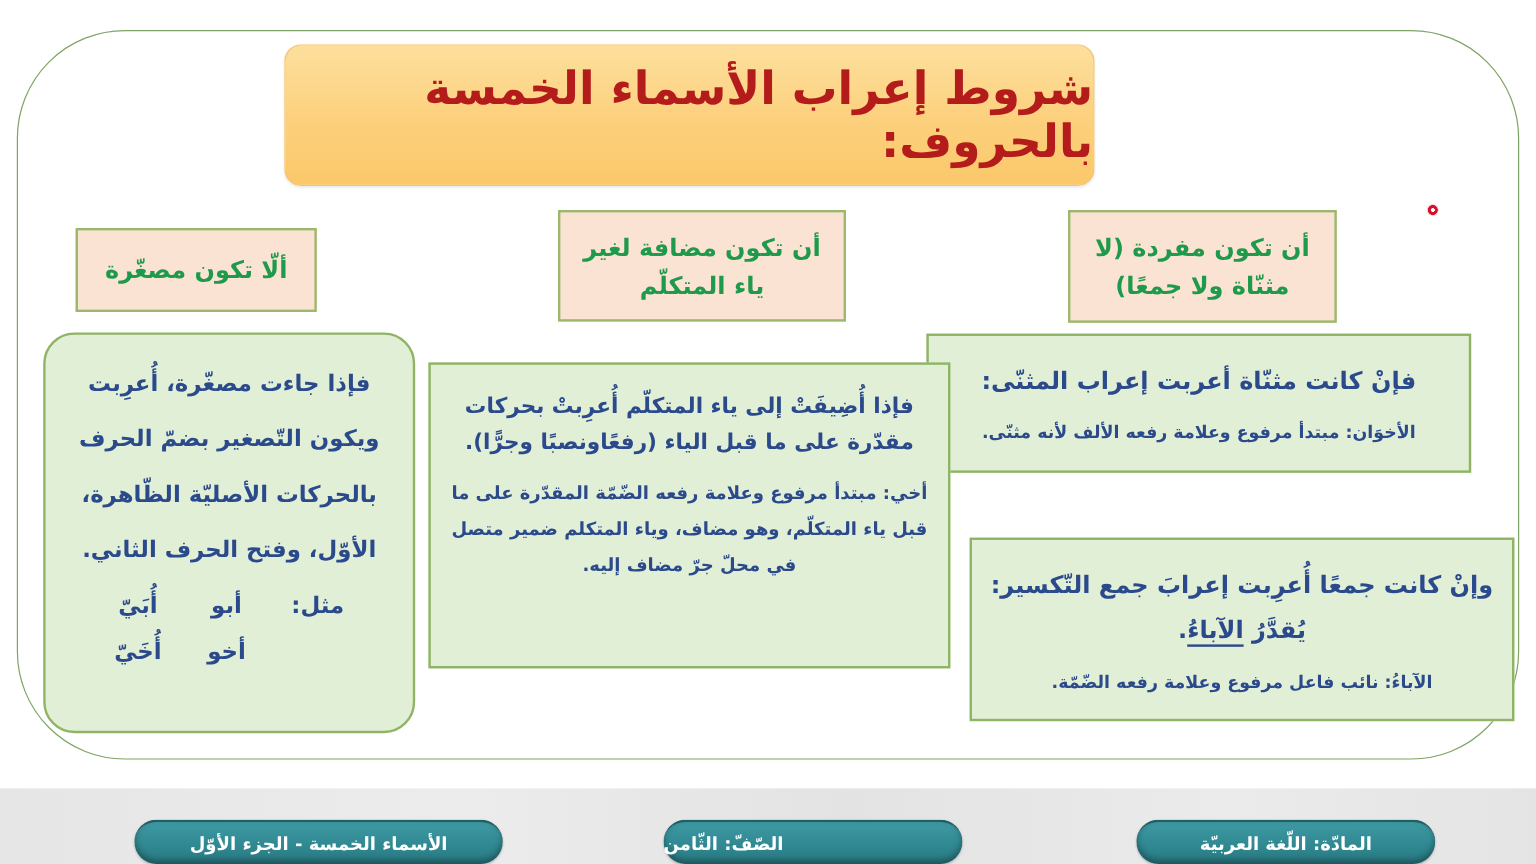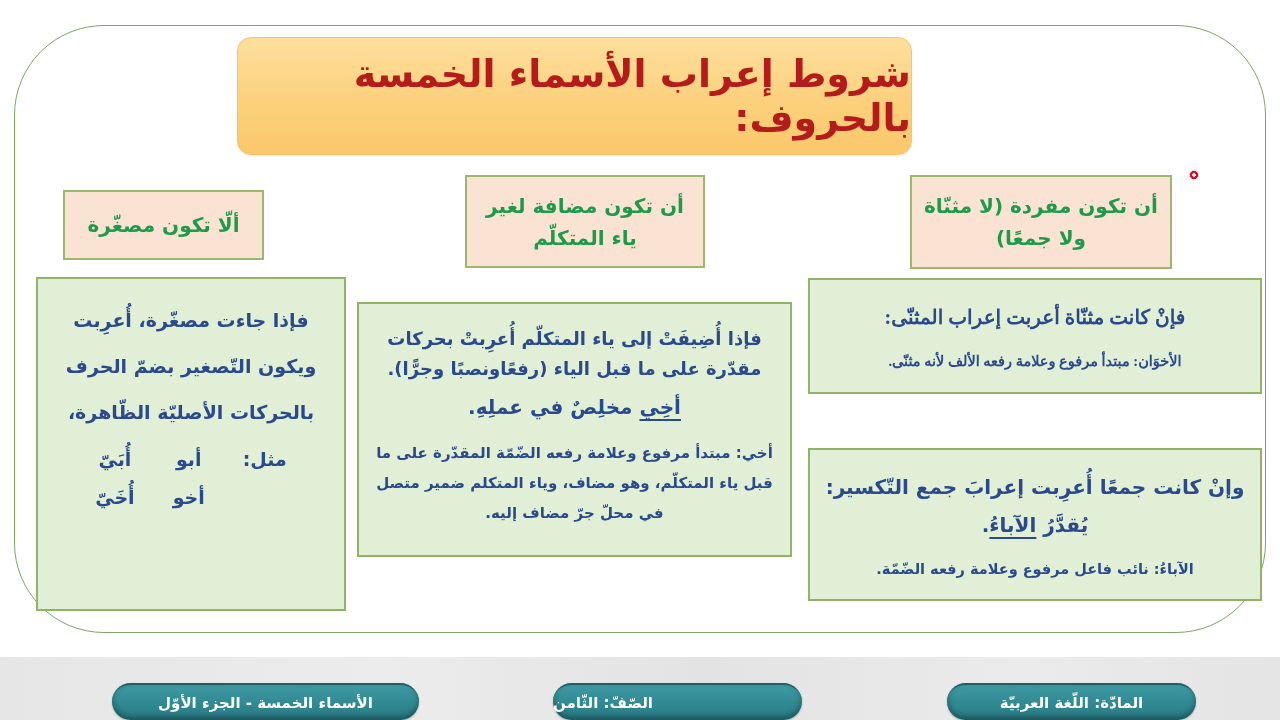--- a/index.html
+++ b/index.html
@@ -23,33 +23,33 @@
       direction: rtl; color: #b41c1c; font-weight: bold; font-size: 38px;
       font-family: "DejaVu Sans", sans-serif; letter-spacing: 0;
     }
 
     .cond-box {
       position: absolute; background: #fbe3d3; border: 2px solid #9bb86e;
       display: flex; align-items: center; justify-content: center; text-align: center;
       direction: rtl; color: #1f9a4c; font-weight: bold; font-size: 20px; line-height: 32px;
       padding: 4px 10px;
     }
-    .cond-1 { left: 910px; top: 175px; width: 262px; height: 94px; }
+    .cond-1 { left: 890px; top: 175px; width: 224px; height: 94px; }
     .cond-2 { left: 465px; top: 175px; width: 240px; height: 93px; }
     .cond-3 { left: 63px;  top: 190px; width: 201px; height: 70px; }
 
     .info-box {
       position: absolute; background: #e2efd7; border: 2px solid #8fb465;
       direction: rtl; text-align: center; color: #2b4a8c; font-weight: bold;
       display: flex; flex-direction: column; align-items: center; justify-content: center;
     }
-    .info-right-top { left: 808px; top: 278px; width: 454px; height: 116px; padding: 6px 12px; font-family: Liberation Serif, serif; }
+    .info-right-top { left: 772px; top: 278px; width: 454px; height: 116px; padding: 6px 12px; }
     .info-right-bot { left: 808px; top: 448px; width: 454px; height: 153px; padding: 6px 12px; }
     .info-mid { left: 357px; top: 302px; width: 435px; height: 255px; padding: 8px 14px; justify-content: flex-start; padding-top: 20px; }
-    .info-left { left: 36px; top: 277px; width: 310px; height: 334px; padding: 18px 10px; justify-content: flex-start; }
+    .info-left { left: 36px; top: 277px; width: 310px; height: 334px; padding: 18px 10px; justify-content: flex-start; border-radius: 26px; }
 
     .line-l { font-size: 20px; line-height: 38px; }
     .line-m { font-size: 18px; line-height: 30px; }
     .line-s { font-size: 14.5px; line-height: 26px; margin-top: 12px; }
     .line-left { font-size: 19px; line-height: 46px; }
     .ul { text-decoration: underline; text-underline-offset: 5px; }
 
     .example-grid {
       display: grid; grid-template-columns: auto auto auto; column-gap: 38px; row-gap: 2px;
       font-size: 19px; line-height: 36px; margin-top: 6px; direction: rtl;
@@ -106,30 +106,28 @@
   <div class="line-l">وإنْ كانت جمعًا أُعرِبت إعرابَ جمع التّكسير:</div>
   <div class="line-l">
     <span>يُقدَّرُ </span><span class="ul">الآباءُ</span><span>.</span>
   </div>
   <div class="line-s">الآباءُ: نائب فاعل مرفوع وعلامة رفعه الضّمّة.</div>
 </div>
 
 <div class="info-box info-mid">
   <div class="line-m">فإذا أُضِيفَتْ إلى ياء المتكلّم أُعرِبتْ بحركات</div>
   <div class="line-m">مقدّرة على ما قبل الياء (رفعًاونصبًا وجرًّا).</div>
-  <div class="line-l" style="margin-top:4px;">
-    <span class="ul">أخِي</span><span> مخلِصٌ في عملِهِ.</span>
-  </div>
   <div class="line-s" style="line-height:30px; font-size:15px;">أخي: مبتدأ مرفوع وعلامة رفعه الضّمّة المقدّرة على ما قبل ياء المتكلّم، وهو مضاف، وياء المتكلم ضمير متصل في محلّ جرّ مضاف إليه.</div>
 </div>
 
 <div class="info-box info-left">
   <div class="line-left">فإذا جاءت مصغّرة، أُعرِبت</div>
   <div class="line-left">ويكون التّصغير بضمّ الحرف</div>
   <div class="line-left">بالحركات الأصليّة الظّاهرة،</div>
+  <div class="line-left">الأوّل، وفتح الحرف الثاني.</div>
   <div class="example-grid">
     <span>مثل:</span>
     <span>أبو</span>
     <span>أُبَيّ</span>
     <span></span>
     <span>أخو</span>
     <span>أُخَيّ</span>
   </div>
 </div>
 

